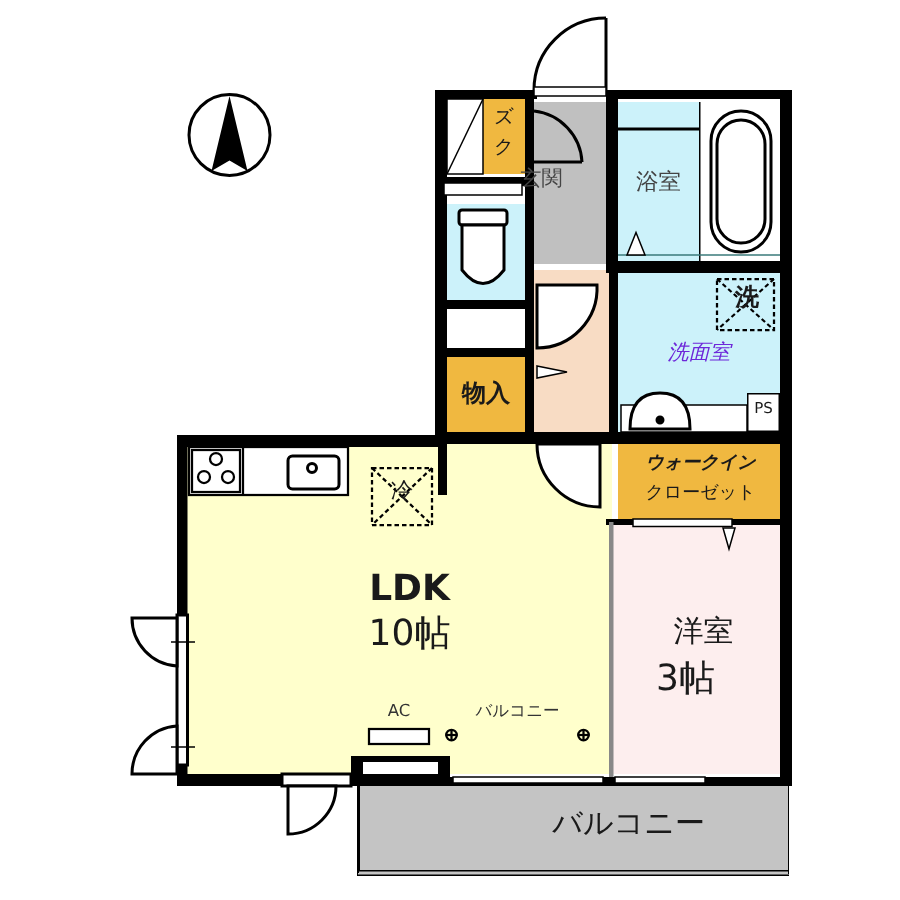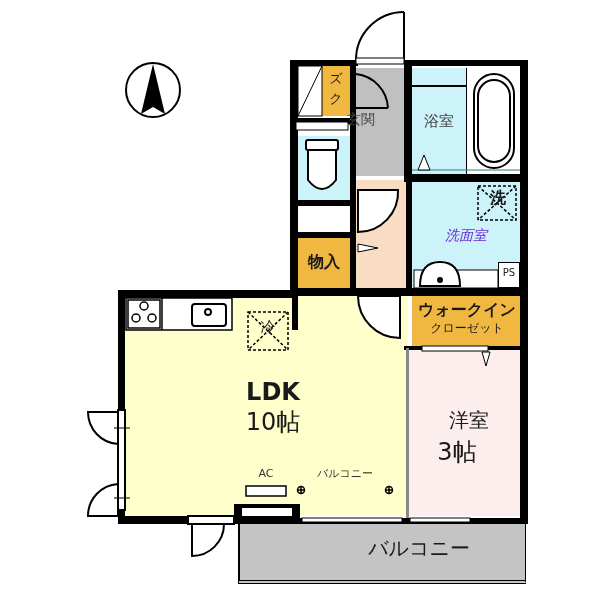--- a/index.html
+++ b/index.html
@@ -169,17 +169,17 @@
 <div class="label" style="left:412px;top:440px;width:90px;font-size:24px;">3帖</div>
 <div class="label" style="left:336px;top:112px;width:50px;font-size:14px;color:#444;">玄関</div>
 <div class="label" style="left:412px;top:114px;width:54px;font-size:15px;color:#444;">浴室</div>
 <div class="label" style="left:430px;top:228px;width:72px;font-size:14px;color:#6d28d9;font-style:italic;">洗面室</div>
 <div class="label" style="left:484px;top:190px;width:28px;font-size:16px;font-weight:bold;">洗</div>
 <div class="label" style="left:256px;top:320px;width:24px;font-size:15px;">冷</div>
 <div class="label" style="left:498px;top:268px;width:22px;font-size:10px;">PS</div>
 <div class="label" style="left:298px;top:254px;width:52px;font-size:16px;font-weight:bold;">物入</div>
 <div class="label" style="left:324px;top:72px;width:24px;font-size:13px;">ズ</div>
 <div class="label" style="left:324px;top:92px;width:24px;font-size:13px;">ク</div>
-<div class="label" style="left:414px;top:302px;width:106px;font-size:16px;font-weight:bold;">ウォークイン</div>
+<div class="label" style="left:414px;top:302px;width:106px;font-size:12px;font-weight:bold;font-style:italic;">ウォークイン</div>
 <div class="label" style="left:414px;top:322px;width:106px;font-size:12px;font-weight:normal;">クローゼット</div>
 <div class="label" style="left:254px;top:468px;width:24px;font-size:11px;color:#333;">AC</div>
 <div class="label" style="left:290px;top:468px;width:110px;font-size:11px;color:#333;">バルコニー</div>
 <div class="label" style="left:290px;top:538px;width:180px;font-size:20px;text-align:right;">バルコニー</div>
 
 </body></html>

